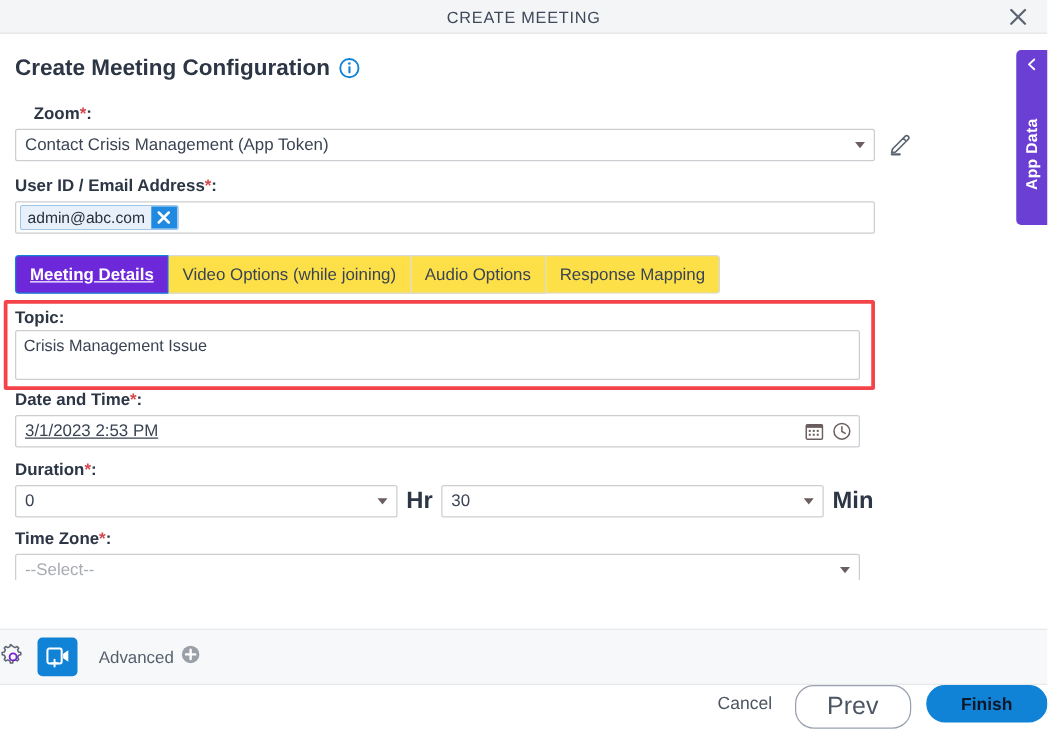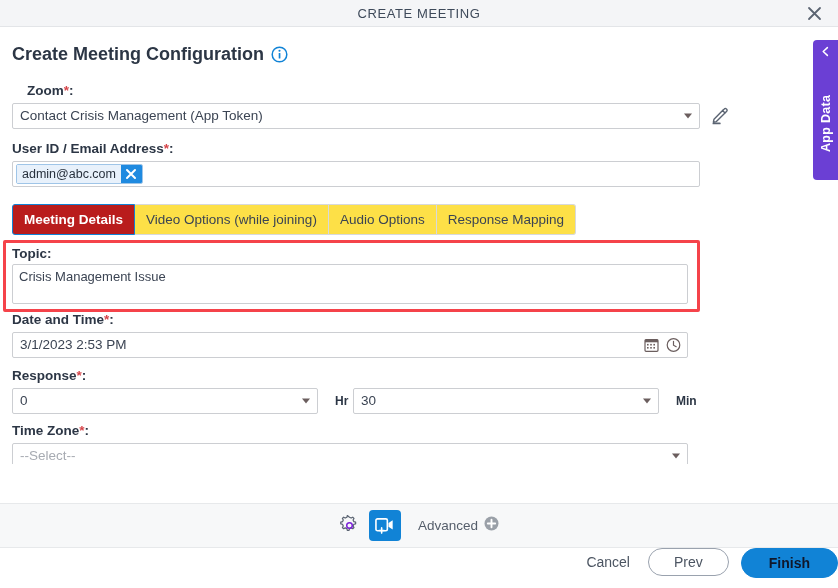--- a/index.html
+++ b/index.html
@@ -134,22 +134,23 @@
     font-size: 13.5px;
     padding: 0 11px;
     line-height: 29px;
     height: 31px;
     cursor: pointer;
     white-space: nowrap;
   }
   .tab:first-child { border-left: 1px solid #d7d9dc; border-radius: 3px 0 0 3px; }
   .tab:last-child { border-radius: 0 3px 3px 0; }
   .tab.active {
-    background: #b91c1c; color: #ffffff; font-weight: bold;
+    background: #6d28d9; color: #ffffff; font-weight: bold;
     border-color: #1183d6;
+    text-decoration: underline;
   }
 
   
   .highlight-box {
     position: absolute; left: 3px; top: 212px;
     width: 697px; height: 72px;
     border: 3px solid #f5434a;
     border-radius: 2px;
     pointer-events: none;
   }
@@ -164,44 +165,43 @@
     line-height: 17px;
     background: #fff;
   }
 
   
   .date-box {
     left: 12px; top: 304px; width: 676px; height: 26px;
   }
   .date-box .val {
     position: absolute; left: 7px; top: 0; line-height: 24px;
-    font-size: 13.5px; color: #3b4453;
+    font-size: 13.5px; color: #3b4453; text-decoration: underline;
   }
   .date-icons {
     position: absolute; right: 6px; top: 50%;
     transform: translateY(-50%);
     display: flex; gap: 7px; align-items: center;
   }
   .icon-btn { cursor: pointer; display: block; }
 
   
   .dur-hr {
     left: 12px; top: 360px; width: 306px; height: 26px;
   }
   .dur-min {
     left: 353px; top: 360px; width: 306px; height: 26px;
   }
   .dur-hr .val, .dur-min .val {
     position: absolute; left: 7px; top: 0; line-height: 24px;
     font-size: 13.5px; color: #3b4453;
   }
   .unit {
-    position: absolute; font-size: 12px; color: #2c3645; font-weight: bold;
+    position: absolute; font-size: 19px; color: #2c3645; font-weight: bold;
     line-height: 26px;
-    margin-left: 10px;
   }
   .unit-hr  { left: 325px; top: 360px; }
   .unit-min { left: 666px; top: 360px; }
 
   
   .tz-box {
     left: 12px; top: 415px; width: 676px; height: 26px;
   }
   .tz-box .val {
     position: absolute; left: 7px; top: 0; line-height: 24px;
@@ -232,21 +232,21 @@
     letter-spacing: .3px;
   }
 
   
   .toolbar {
     position: absolute; left: 0; top: 503px;
     width: 838px; height: 45px;
     background: #f7f8f9;
     border-top: 1px solid #e7e9eb;
     border-bottom: 1px solid #e7e9eb;
-    display: flex; align-items: center; justify-content: center;
+    display: flex; align-items: center; 
     gap: 9px;
   }
   .tb-gear { cursor: pointer; display: flex; align-items: center; }
   .tb-video {
     width: 32px; height: 31px; background: #1183d6;
     border-radius: 4px; cursor: pointer;
     display: flex; align-items: center; justify-content: center;
   }
   .tb-advanced {
     display: flex; align-items: center; gap: 6px;
@@ -264,21 +264,21 @@
   }
   .btn-cancel {
     background: none; border: none;
     font-size: 14px; color: #4c5562;
     cursor: pointer; padding: 6px 6px;
     font-family: "Liberation Sans", sans-serif;
   }
   .btn-prev {
     background: #ffffff; border: 1px solid #9aa2ae;
     border-radius: 15px;
-    font-size: 14px; color: #4c5562;
+    font-size: 20px; color: #4c5562;
     padding: 5px 25px; cursor: pointer;
     font-family: "Liberation Sans", sans-serif;
   }
   .btn-finish {
     background: #1183d6; border: 1px solid #1183d6;
     border-radius: 15px;
     font-size: 14px; color: #0f172a; font-weight: bold;
     padding: 6px 27px; cursor: pointer;
     font-family: "Liberation Sans", sans-serif;
   }
@@ -373,21 +373,21 @@
         <span>
           <svg class="icon-btn" width="15" height="15" viewBox="0 0 15 15" aria-hidden="true">
             <circle cx="7.5" cy="7.5" r="6.3" fill="none" stroke="#6b5e5e" stroke-width="1.2"></circle>
             <path d="M7.5 3.8 L7.5 7.7 L10.2 9.2" fill="none" stroke="#6b5e5e" stroke-width="1.2" stroke-linecap="round"></path>
           </svg>
         </span>
       </span>
     </div>
 
     <div class="field-label lbl-dur">
-      <span>Response</span><span class="req">*</span><span>:</span>
+      <span>Duration</span><span class="req">*</span><span>:</span>
     </div>
     <div class="input-box dur-hr">
       <span class="val">0</span>
       <span class="caret"></span>
     </div>
     <div class="field-label unit unit-hr">Hr</div>
     <div class="input-box dur-min">
       <span class="val">30</span>
       <span class="caret"></span>
     </div>

